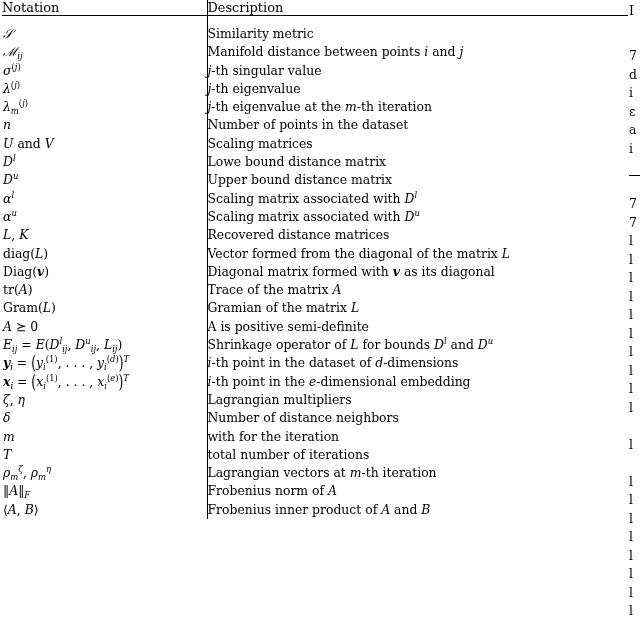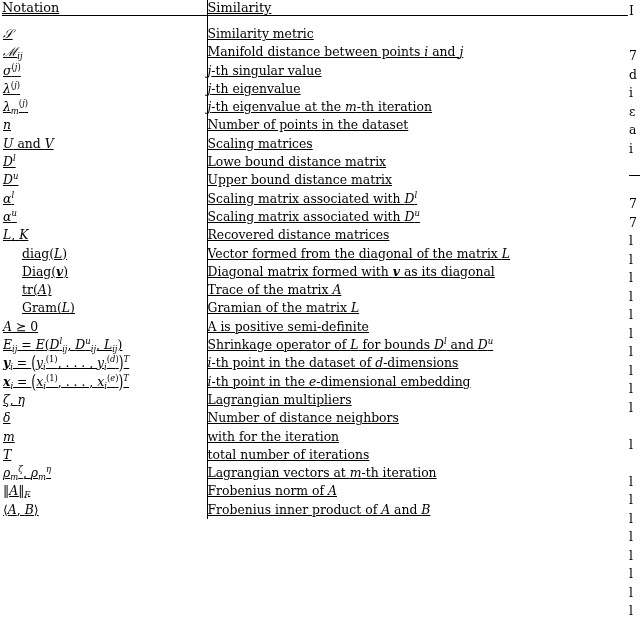--- a/index.html
+++ b/index.html
@@ -11,21 +11,20 @@
     width: 640px;
     height: 632px;
     font-family: "DejaVu Serif", serif;
     color: #000000;
     overflow: hidden;
   }
   .page {
     position: relative;
     width: 508px;
     height: 632px;
-    text-decoration: underline;
   }
   table.notation {
     border-collapse: collapse;
     width: 626px;
     margin-left: 2px;
     font-size: 12.4px;
   }
   table.notation td, table.notation th {
     text-align: left;
     vertical-align: baseline;
@@ -53,21 +52,21 @@
     line-height: 18.3px;
     white-space: nowrap;
   }
   .body-row td.notation-cell {
     padding-left: 1px;
   }
   .spacer-row td { height: 9px; }
 
   
   .mi { font-family: "DejaVu Serif", serif; font-style: italic; }
-  .mup { font-family: "DejaVu Serif", serif; font-style: normal; margin-left: 19px; }
+  .mup { font-family: "DejaVu Serif", serif; font-style: normal; }
   .mbf { font-family: "DejaVu Serif", serif; font-style: italic; font-weight: bold; }
   .cal { font-family: "DejaVu Serif", serif; font-style: italic; }
   sub, sup {
     font-size: 0.68em;
     line-height: 0;
   }
   sub { vertical-align: -0.3em; }
   sup { vertical-align: 0.55em; }
   .big-paren {
     display: inline-block;
@@ -105,21 +104,21 @@
 <div class="page">
 
   <table class="notation">
     <colgroup>
       <col class="col-notation">
       <col class="col-desc">
     </colgroup>
     <tbody>
       <tr class="hdr-row">
         <td>Notation</td>
-        <td class="vline cell-pad-l">Similarity</td>
+        <td class="vline cell-pad-l">Description</td>
       </tr>
       <tr>
         <td class="rule"></td>
         <td class="rule vline"></td>
       </tr>
       <tr class="spacer-row">
         <td></td>
         <td class="vline"></td>
       </tr>
     <tr class="body-row">

